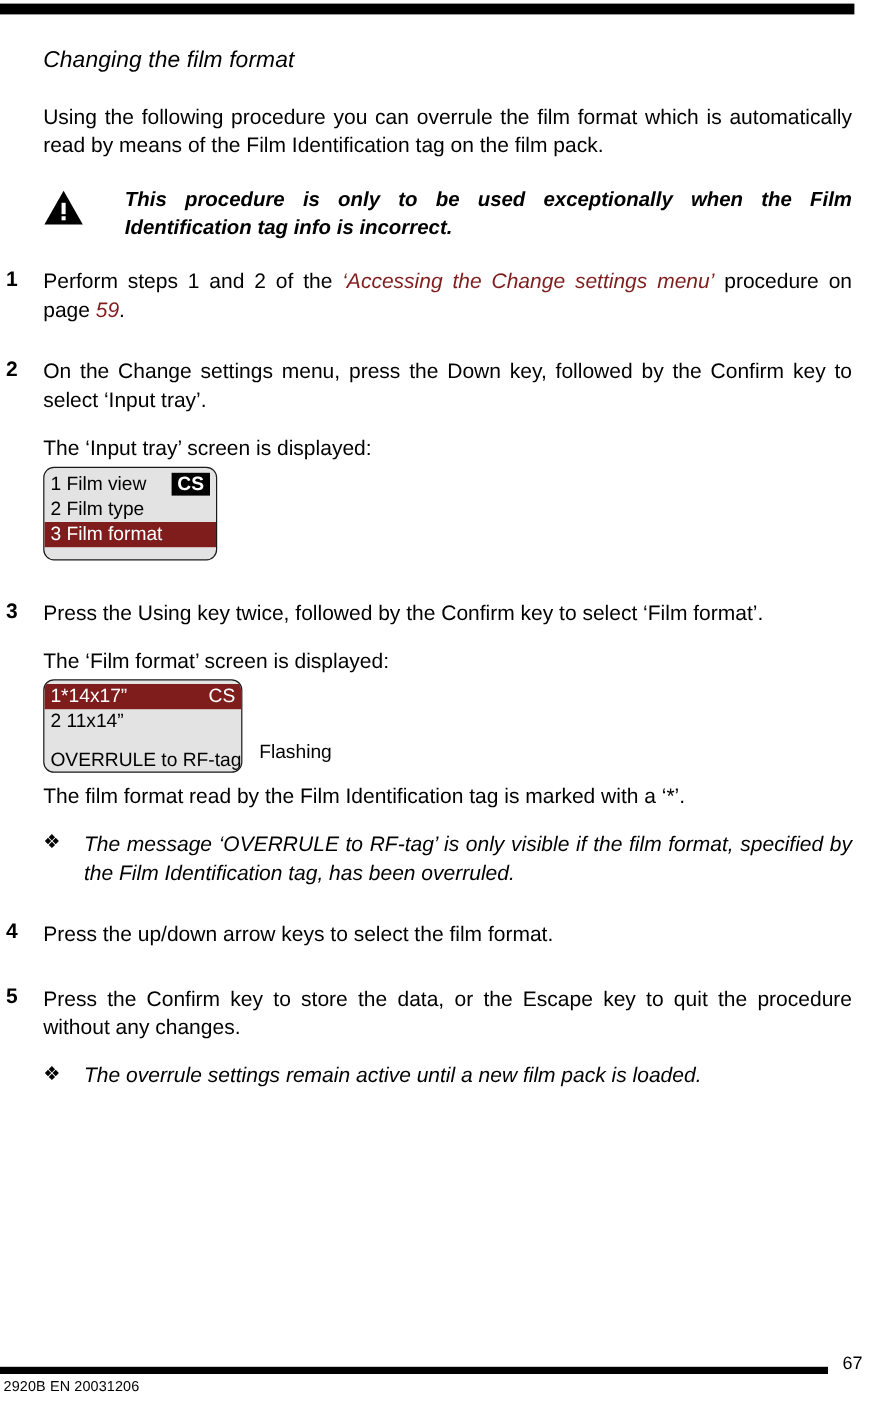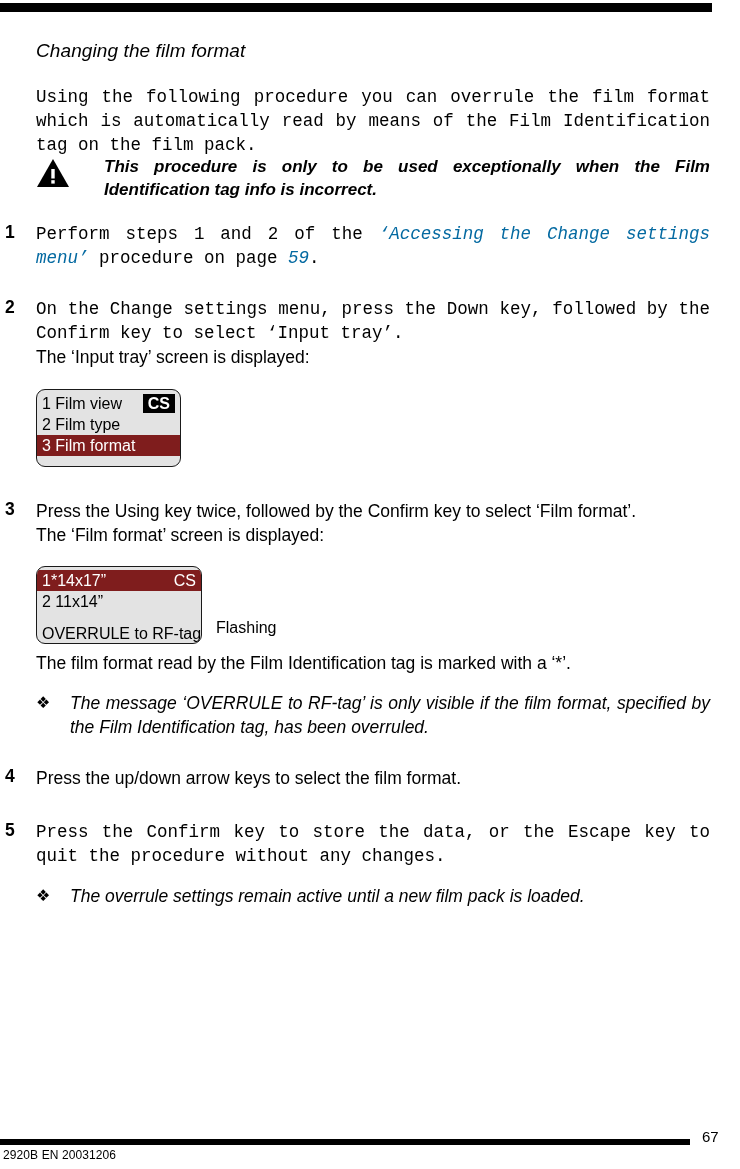--- a/index.html
+++ b/index.html
@@ -44,21 +44,20 @@
   }
 
   .body-text {
     font-size: 17.5px;
     line-height: 24px;
   }
 
   .justify {
     text-align: justify;
     text-justify: inter-word;
-    font-family: Liberation Mono, monospace;
   }
 
   
   .intro {
     position: absolute;
     left: 36px;
     top: 85px;
     width: 674px;
   }
 
@@ -103,25 +102,26 @@
     font-size: 17.5px;
     font-weight: bold;
   }
   .step-body {
     position: absolute;
     left: 36px;
     top: 0;
     width: 674px;
   }
   .step-sub {
+    margin-top: 16px;
     text-align: left;
   }
 
   .ital-blue {
-    color: #0369a1;
+    color: #7f1d1d;
     font-style: italic;
   }
 
   
   .note {
     position: absolute;
     left: 0;
     width: 740px;
     display: flex;
     align-items: flex-start;

